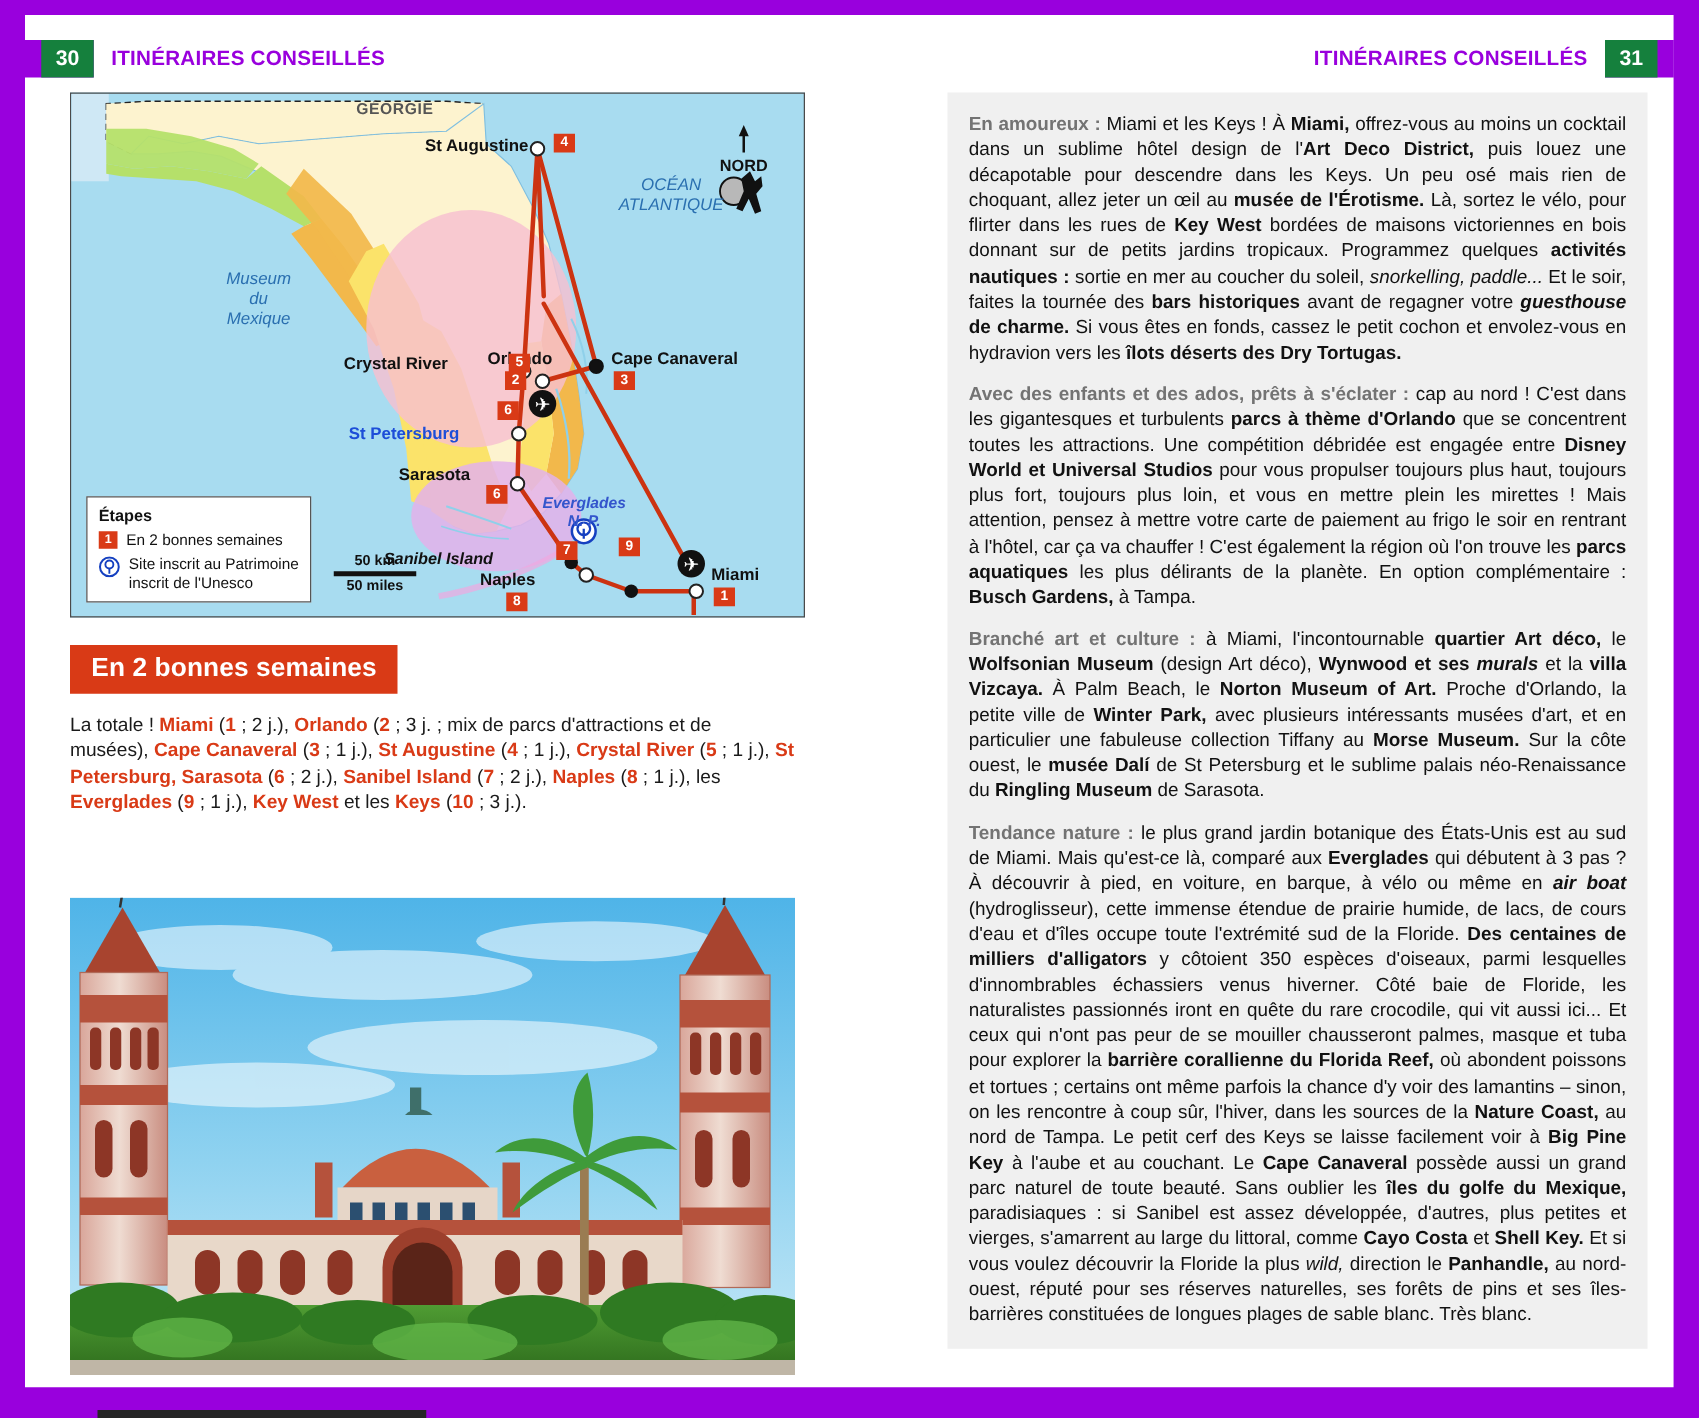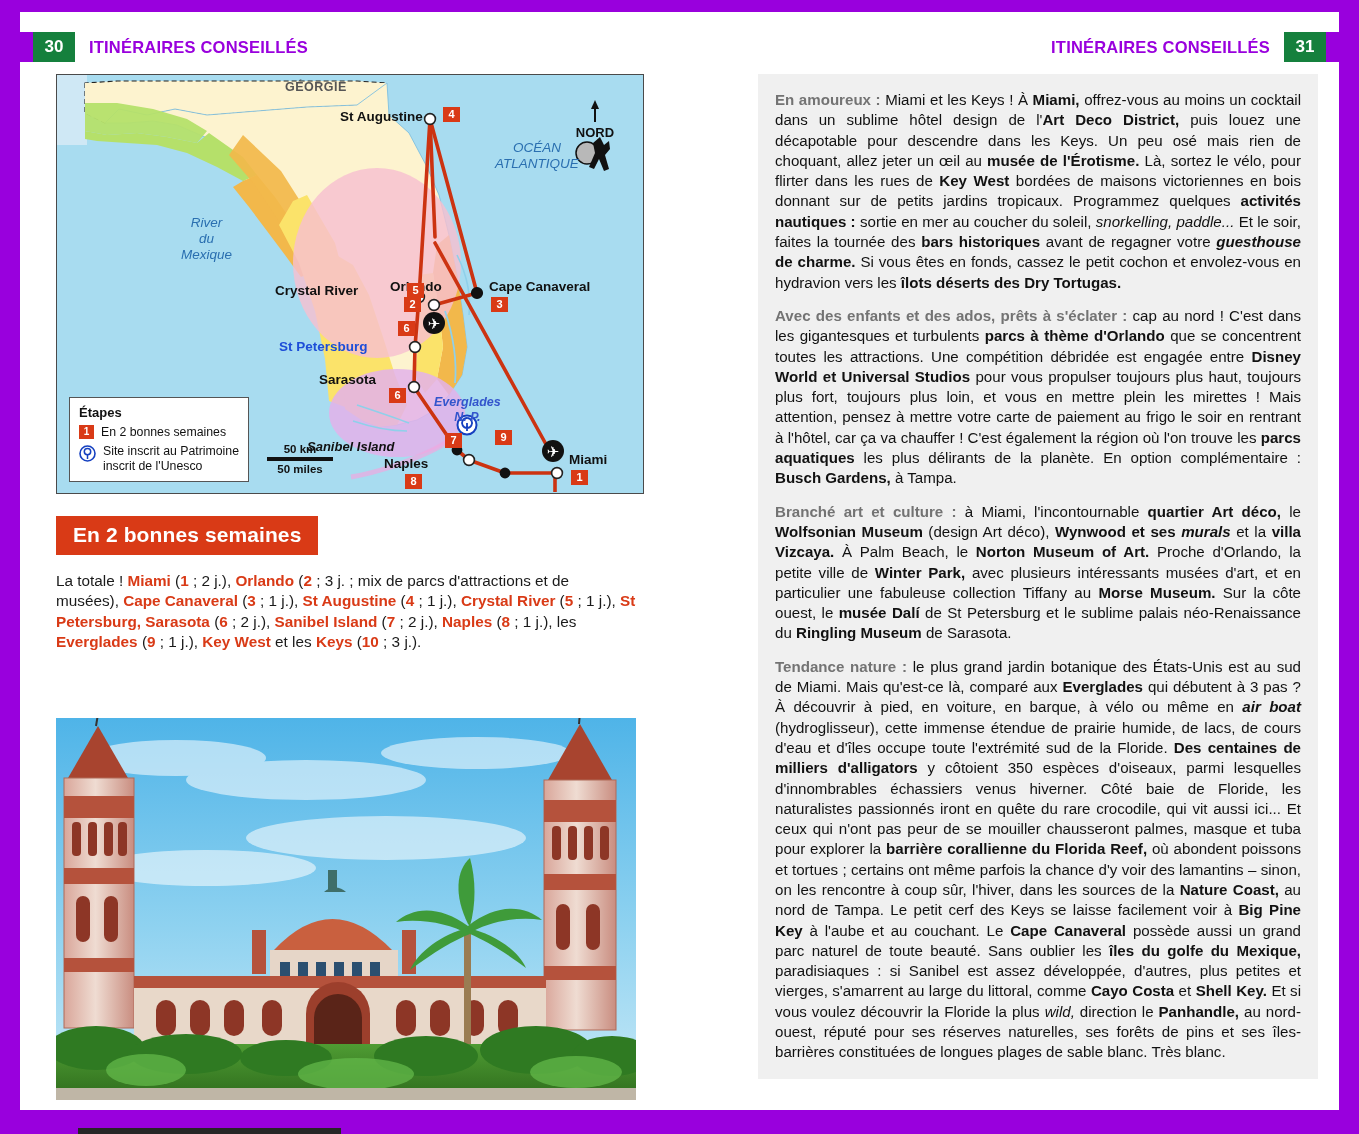--- a/index.html
+++ b/index.html
@@ -239,21 +239,21 @@
           <path d="M538,25 L534,34 L542,34 Z" fill="#111"></path>
           <text x="538" y="62" font-size="13" font-weight="bold" fill="#111" text-anchor="middle" font-family="'Liberation Sans',sans-serif">NORD</text>
           <circle cx="530" cy="78" r="11" fill="#b8b8b8" stroke="#111" stroke-width="1.5"></circle>
           <path d="M543,62 L547,70 L552,66 L553,74 L548,80 L552,94 L547,96 L542,84 L537,94 L532,92 L538,78 L536,68 Z" fill="#111"></path>
         </g>
       </svg>
 
       <div style="position:absolute;left:228px;top:5px;font-size:12.5px;font-weight:bold;color:#555;letter-spacing:0.5px;">GÉORGIE</div>
 
       <div style="position:absolute;left:124px;top:140px;font-size:13.5px;font-style:italic;color:#2a6fb0;text-align:center;line-height:1.18;">
-        <div>River</div>
+        <div>Museum</div>
         <div>du</div>
         <div>Mexique</div>
       </div>
 
       <div style="position:absolute;left:438px;top:65px;font-size:13.5px;font-style:italic;color:#2a6fb0;text-align:center;line-height:1.2;">
         <div>OCÉAN</div>
         <div>ATLANTIQUE</div>
       </div>
 
       <div style="position:absolute;left:377px;top:320px;font-size:12.5px;font-style:italic;font-weight:bold;color:#3355cc;text-align:center;line-height:1.18;">

